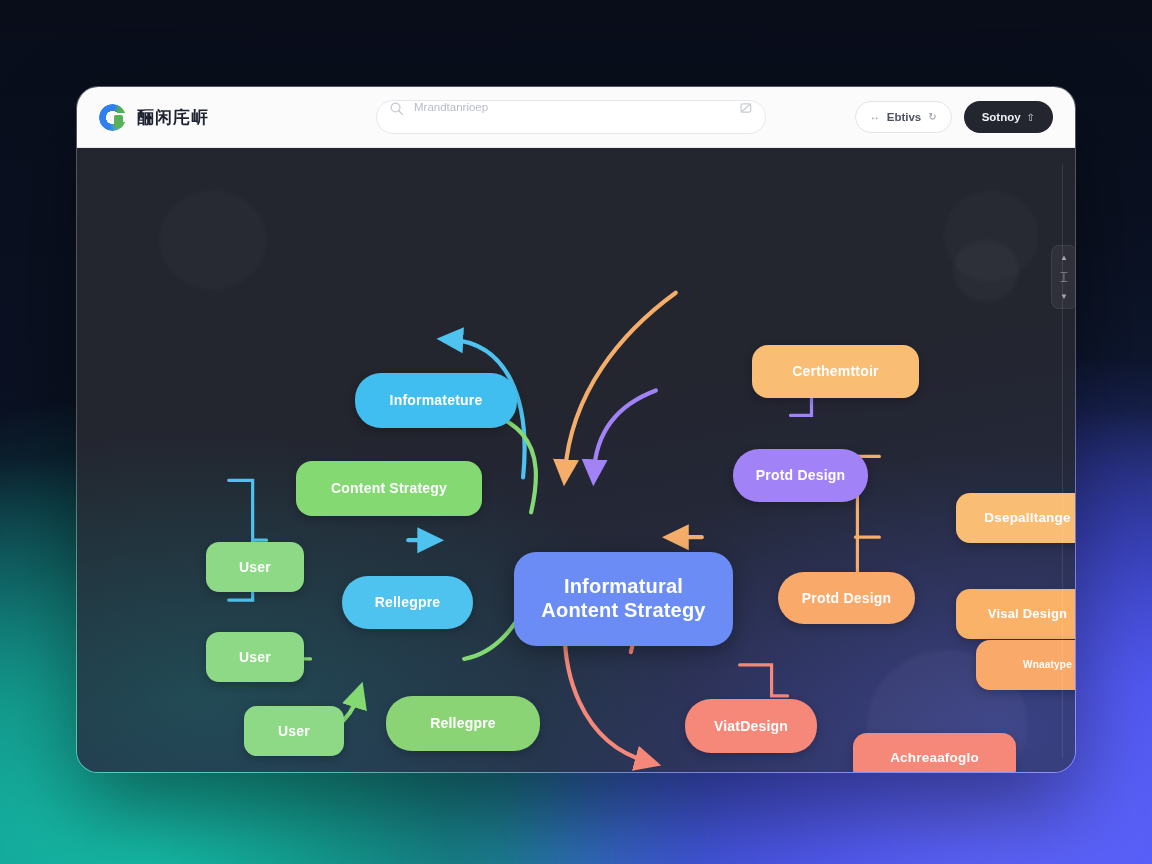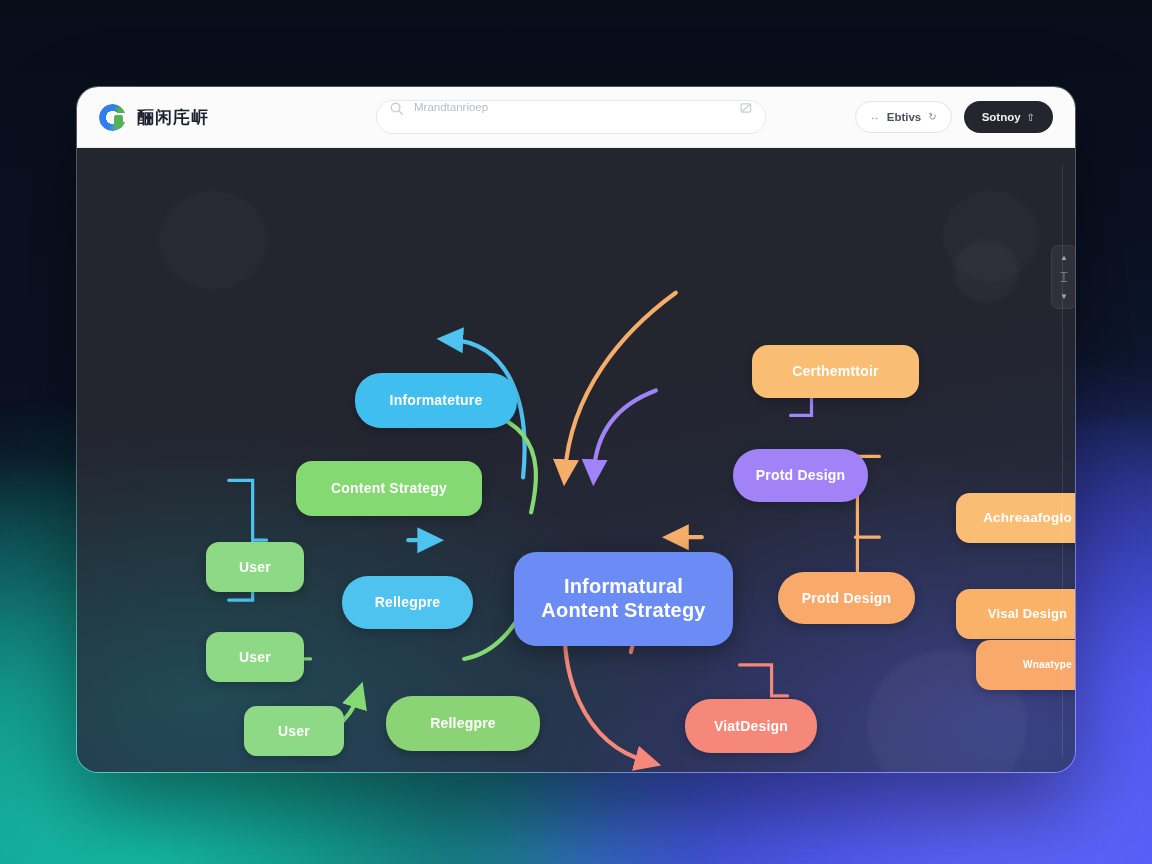--- a/index.html
+++ b/index.html
@@ -333,21 +333,21 @@
     <div class="node" id="node-content-strategy">
       <span class="node-label">Content Strategy</span>
     </div>
     <div class="node" id="node-product-design-purple">
       <span class="node-label">Protd Design</span>
     </div>
     <div class="node" id="node-product-design-orange">
       <span class="node-label">Protd Design</span>
     </div>
     <div class="node" id="node-design-lang">
-      <span class="node-label">Achreaafoglo</span>
+      <span class="node-label">Dsepalltange</span>
     </div>
     <div class="node" id="node-visual-design-r">
       <span class="node-label">Visal Design</span>
     </div>
     <div class="node" id="node-wireframe">
       <span class="node-label">Wnaatype</span>
     </div>
     <div class="node" id="node-user-a">
       <span class="node-label">User</span>
     </div>
@@ -359,20 +359,23 @@
     </div>
     <div class="node" id="node-user-c">
       <span class="node-label">User</span>
     </div>
     <div class="node" id="node-research">
       <span class="node-label">Rellegpre</span>
     </div>
 
     <div class="node" id="node-visual-design-b">
       <span class="node-label">ViatDesign</span>
+    </div>
+    <div class="node" id="node-architecture">
+      <span class="node-label">Achreaafoglo</span>
     </div>
 
     <div id="rail-divider"></div>
     <div id="right-rail">
       <span class="rail-ic">▴</span>
       <span class="rail-ic mid">⌶</span>
       <span class="rail-ic">▾</span>
     </div>
 
   </div>

